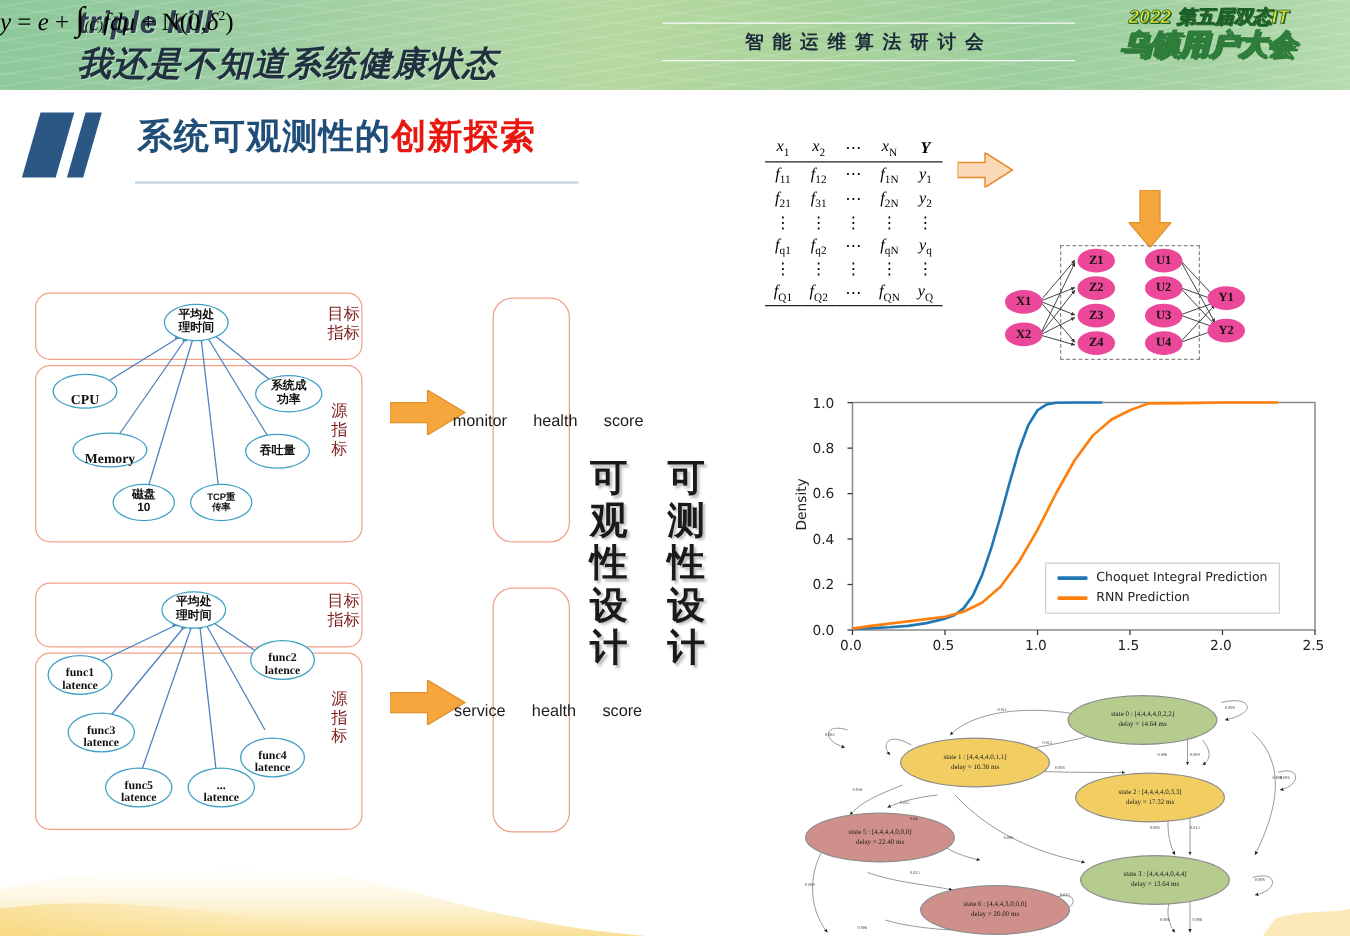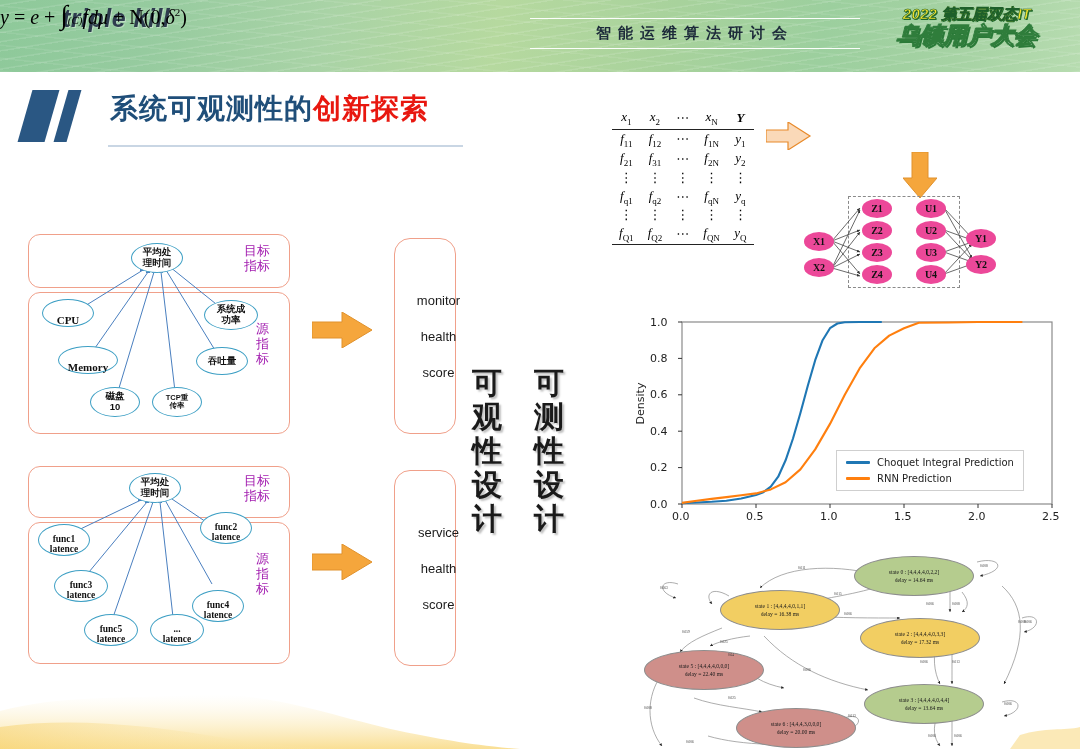--- a/index.html
+++ b/index.html
@@ -85,22 +85,22 @@
     background: #c9d6e4;
   }
 
   
   .diagram { position: absolute; }
   .dgm-target-box, .dgm-source-box {
     position: absolute; border: 1px solid #f0a08a; border-radius: 12px;
     background: transparent;
   }
   .dgm-label {
-    position: absolute; font-size: 13px; color: #a21caf; line-height: 1.15;
-    text-align: left; font-weight: 500;
+    position: absolute; font-size: 13px; color: #7f1d1d; line-height: 1.15;
+    text-align: right; font-weight: 500;
   }
   .node {
     position: absolute;
     border: 1.4px solid #3d9fc4; border-radius: 50%;
     background: #ffffff; color: #111;
     display: flex; align-items: center; justify-content: center;
     text-align: center; line-height: 1.12;
     font-weight: bold;
   }
   .node.cn { font-size: 9.5px; }
@@ -108,21 +108,21 @@
   .node.tiny { font-size: 7.5px; }
   .edges { position: absolute; left: 0; top: 0; overflow: visible; }
 
   
   .arrow-right { position: absolute; }
 
   
   .score-card {
     position: absolute; border: 1px solid #f0a08a; border-radius: 16px;
     background: #fff;
-    display: flex; flex-direction: column; align-items: center; justify-content: center;
+    display: flex; flex-direction: row; align-items: center; justify-content: center;
     gap: 21px; font-size: 13px; color: #1b1b1b; padding-left: 27px;
   }
 
   
   .vtext {
     position: absolute;
     font-size: 30px; font-weight: bold; color: #1a1a1a;
     line-height: 1.13; text-align: center; width: 34px;
     text-shadow: 2px 2px 2px rgba(0,0,0,.25);
   }
@@ -189,20 +189,21 @@
 
   
   .footer-wave { position: absolute; left: 0; bottom: 0; width: 1080px; height: 80px; pointer-events: none; }
 </style>
 </head>
 <body>
 
 <div class="banner">
   <div class="banner-streaks"></div>
   <div class="banner-title-en">triple kill</div>
+  <div class="banner-title-cn">我还是不知道系统健康状态</div>
   <div class="banner-conf">智能运维算法研讨会</div>
   <div class="banner-logo">
     <div class="logo-line1">2022 第五届双态IT</div>
     <div class="logo-line2">乌镇用户大会</div>
   </div>
 </div>
 
 <div class="slide-title-wrap">
   <div class="bars">
     <div class="bar b1"></div>

